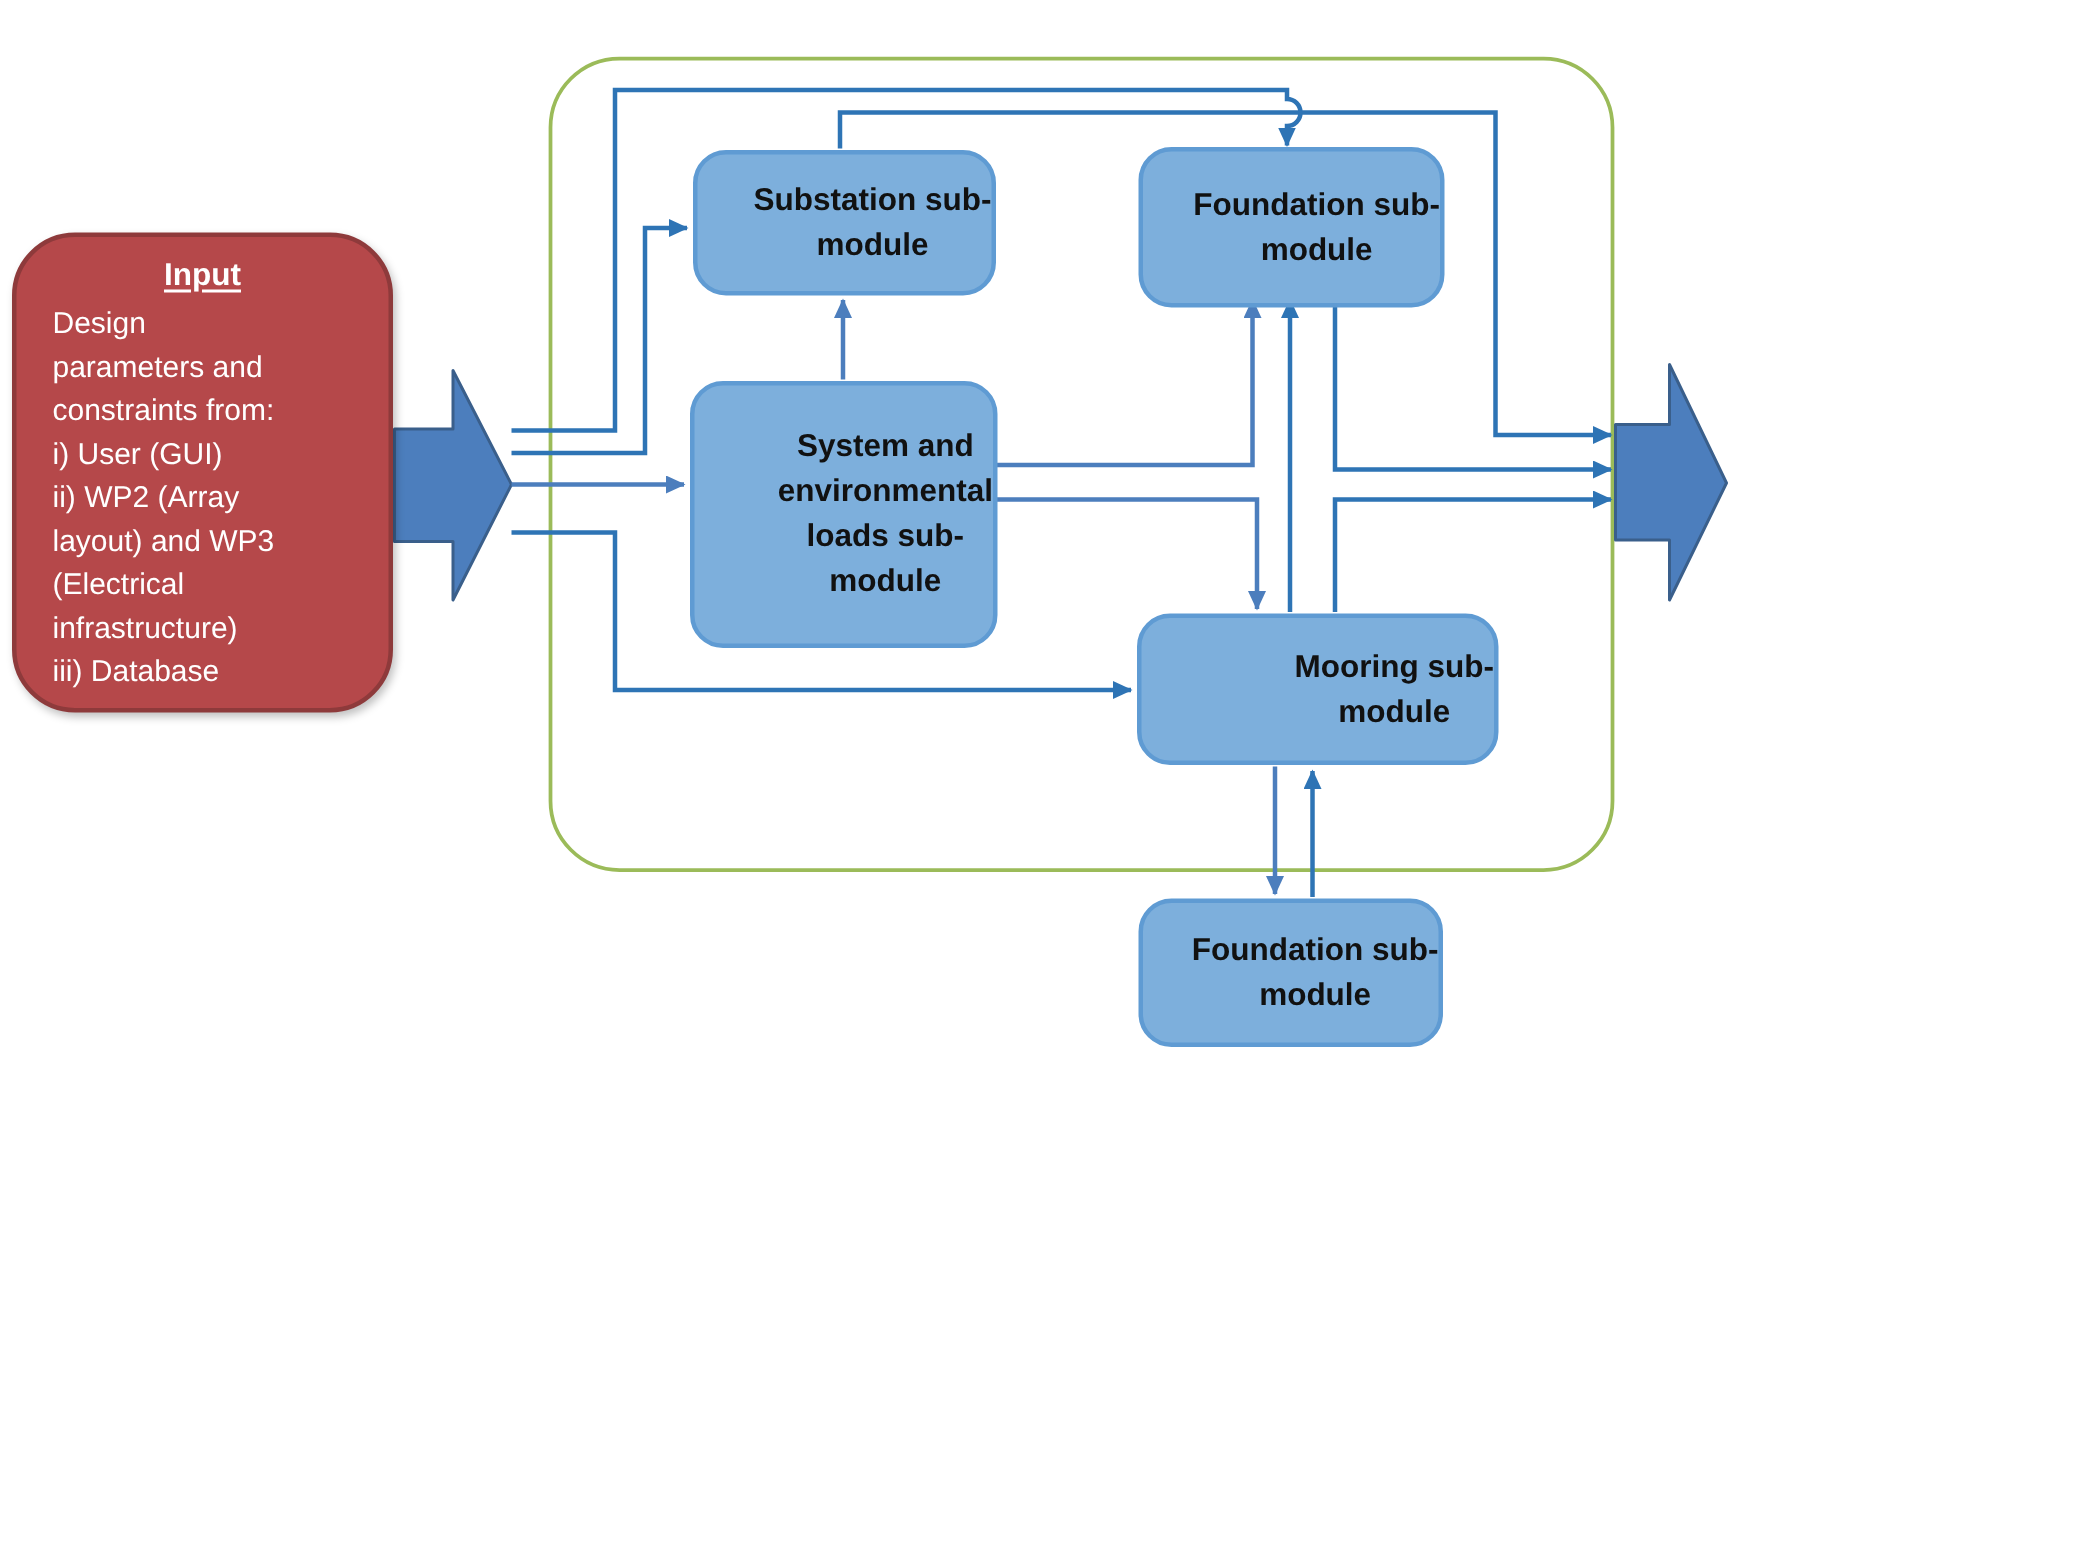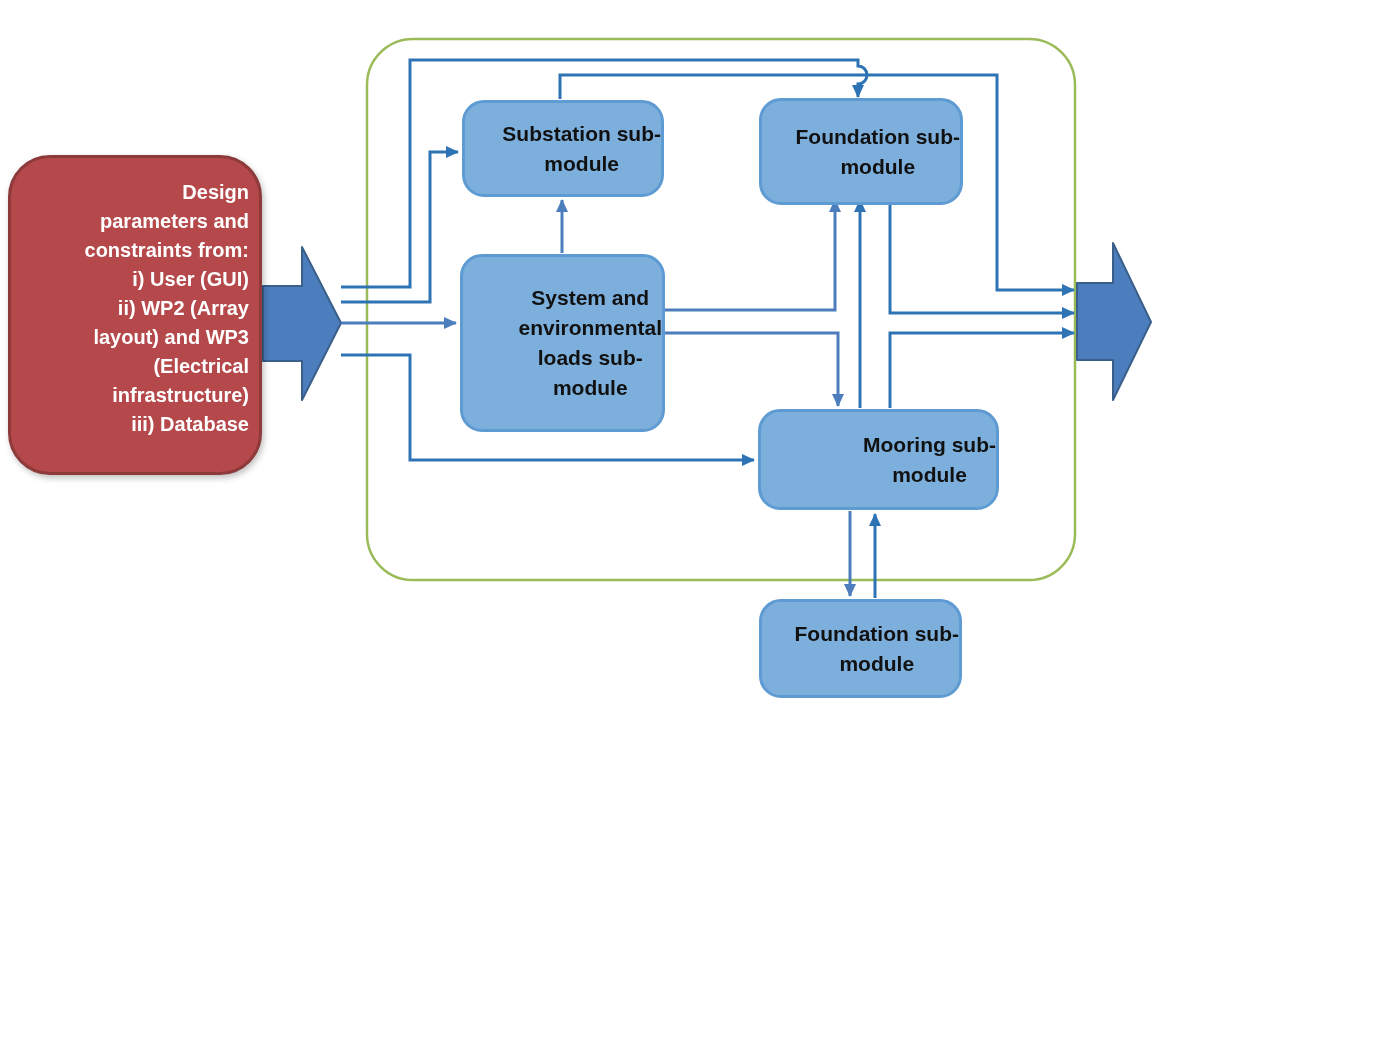--- a/index.html
+++ b/index.html
@@ -18,21 +18,21 @@
   }
   .io-box{
     background:#B5484A;border:3px solid #8E3A3B;color:#ffffff;
     box-shadow:2px 3px 6px rgba(0,0,0,0.25);
   }
   .io-box .title{
     font-weight:bold;font-size:21px;text-align:center;text-decoration:underline;
     text-underline-offset:3px;
   }
   .io-box .body{
-    font-weight:bold;white-space:pre-line;text-align:right;
+    font-weight:normal;white-space:pre-line;text-align:left;
   }
   #input-box{left:8px;top:155px;width:254px;height:320px;border-radius:42px;padding-top:14px;}
   #input-box .body{font-size:20px;line-height:29px;padding:6px 10px 0 24px;}
   #output-box{left:1150px;top:213px;width:220px;height:217px;border-radius:36px;padding-top:13px;}
   #output-box .body{font-size:21px;line-height:33px;padding:2px 8px 0 23px;}
   #module-substation{left:462px;top:100px;width:202px;height:97px;}
   #module-foundation{left:759px;top:98px;width:204px;height:107px;}
   #module-envloads{left:460px;top:254px;width:205px;height:178px;}
   #module-mooring{left:758px;top:409px;width:241px;height:101px;}
   #module-umbilical{left:759px;top:599px;width:203px;height:99px;}
@@ -81,20 +81,21 @@
 
       <path stroke="#2E74B5" d="M890,408 L890,333 L1074,333" marker-end="url(#mD)"></path>
 
       <path stroke="#4C7EBD" d="M850,511 L850,596" marker-end="url(#mS)"></path>
 
       <path stroke="#2E74B5" d="M875,598 L875,514" marker-end="url(#mD)"></path>
     </g>
   </svg>
 
   <div class="node io-box" id="input-box">
+    <div class="title">Input</div>
     <div class="body">Design
 parameters and
 constraints from:
 i) User (GUI)
 ii) WP2 (Array
 layout) and WP3
 (Electrical
 infrastructure)
 iii) Database</div>
   </div>

